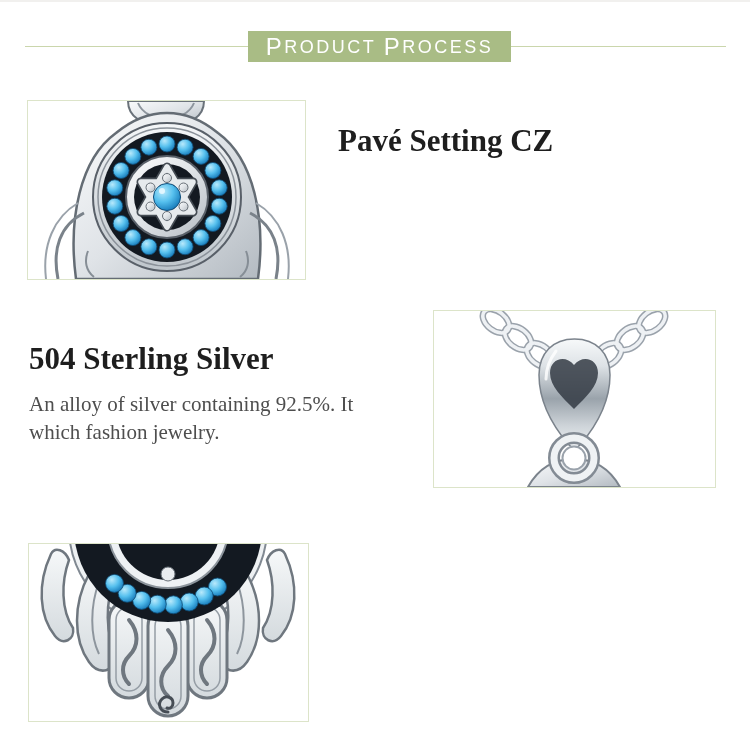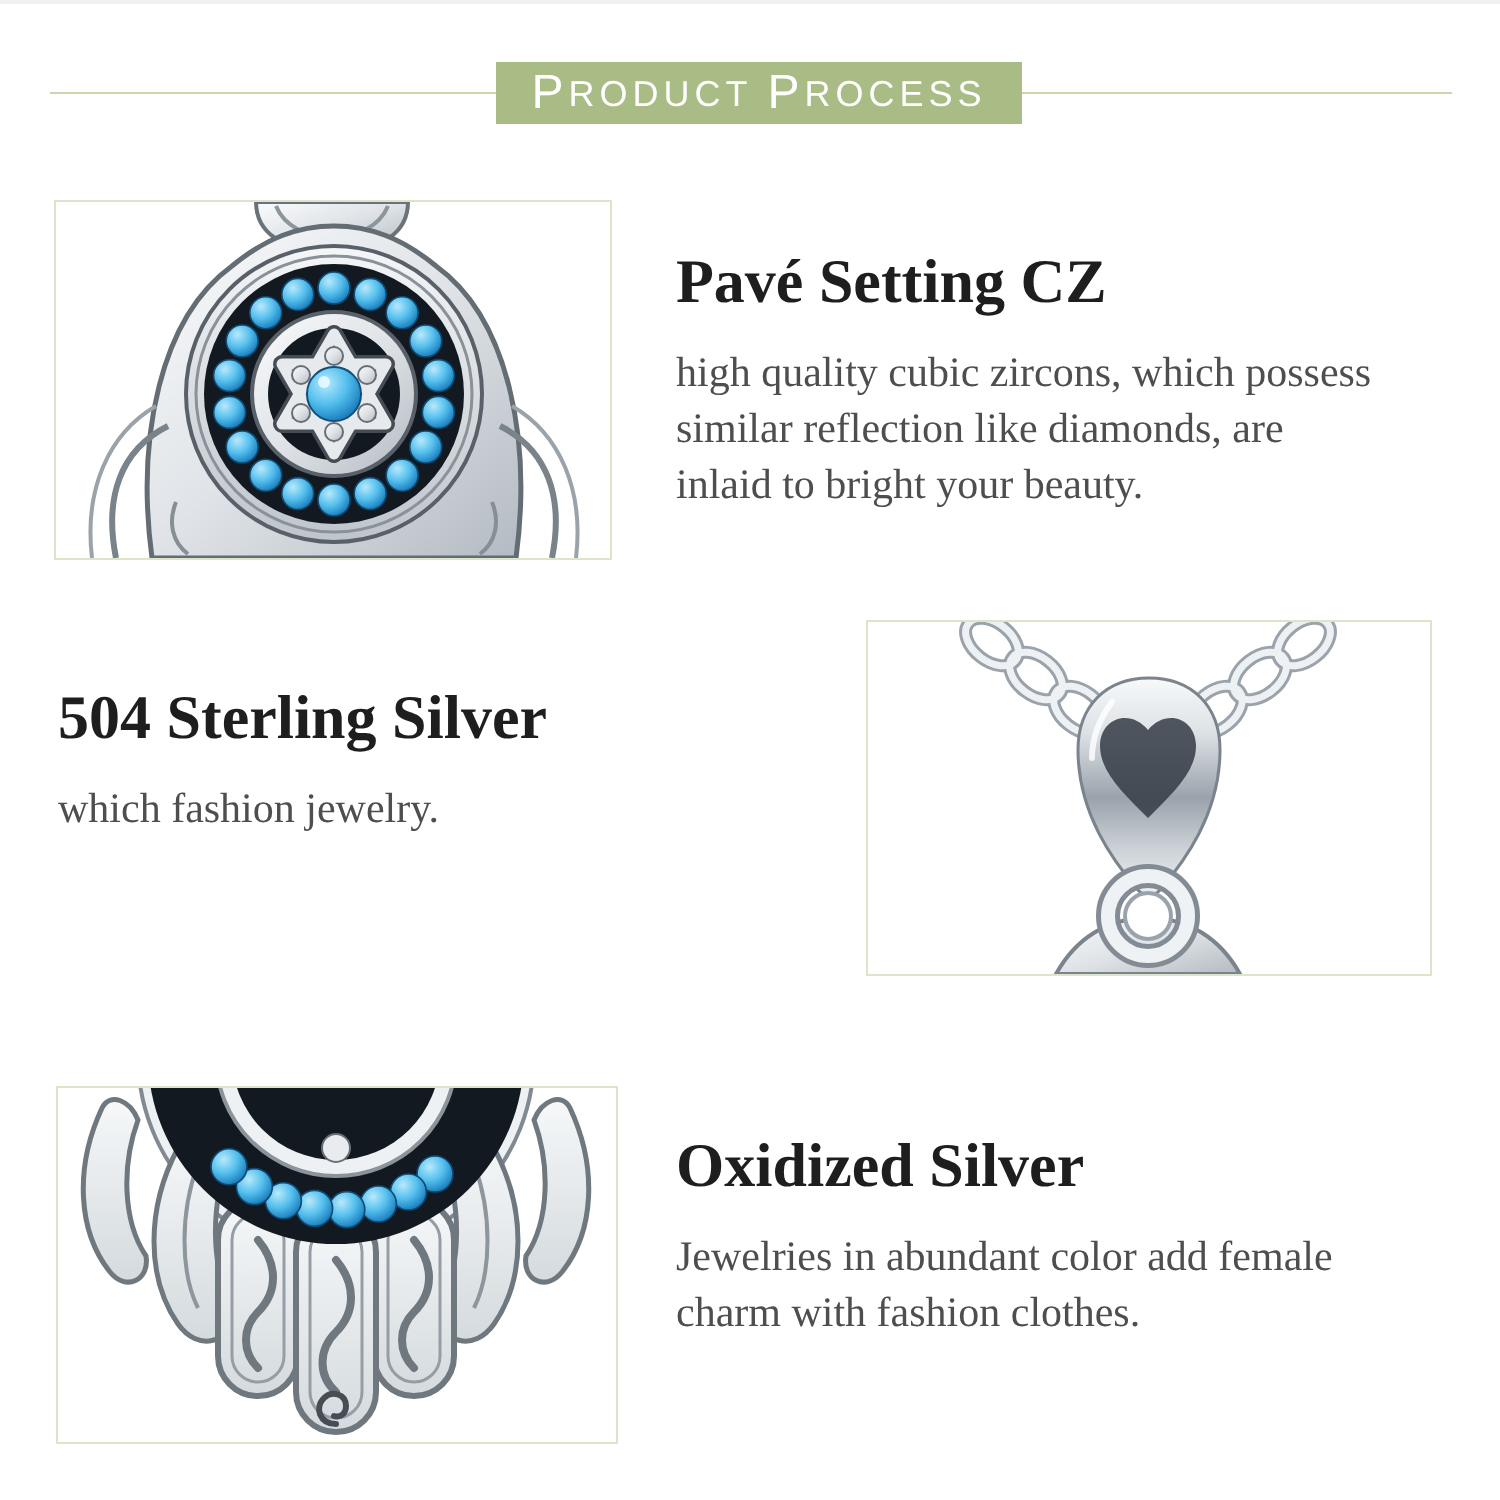--- a/index.html
+++ b/index.html
@@ -132,30 +132,26 @@
           <circle cx="155.5" cy="105.5" r="4.5"></circle>
       </g>
 
       <circle cx="139" cy="96" r="13.5" fill="url(#s1gem)" stroke="#11507e" stroke-width="1"></circle>
       <circle cx="134" cy="90" r="3" fill="#e8f8ff" opacity="0.9"></circle>
     </svg>
   </div>
 
   <div class="text-block" id="text-1">
     <h2 class="section-title">Pavé Setting CZ</h2>
-    <div class="section-body">
-      <div class="line">high quality cubic zircons, which possess</div>
-      <div class="line">similar reflection like diamonds, are</div>
-      <div class="line">inlaid to bright your beauty.</div>
-    </div>
   </div>
 
   <div class="text-block" id="text-2">
     <h2 class="section-title">504 Sterling Silver</h2>
     <div class="section-body">
+      <div class="line">An alloy of silver containing 92.5%. It</div>
       <div class="line">which fashion jewelry.</div>
     </div>
   </div>
 
   <div class="img-frame" id="frame-2">
     <svg width="281" height="176" viewBox="0 0 281 176">
       <defs>
         <linearGradient id="s2silver" x1="0" y1="0" x2="1" y2="1">
           <stop offset="0" stop-color="#fafbfc"></stop>
             <stop offset="0.5" stop-color="#dfe3e7"></stop>
@@ -258,21 +254,14 @@
         <circle cx="98.2" cy="49.3" r="9" fill="url(#s3gem)"></circle>
         <circle cx="85.5" cy="39.4" r="9" fill="url(#s3gem)"></circle>
       </g>
 
       <circle cx="139" cy="-16" r="60" fill="#eef1f4" stroke="#8b939b" stroke-width="2"></circle>
       <circle cx="139" cy="-16" r="52" fill="#131921"></circle>
       <circle cx="139" cy="30" r="7" fill="#e9ecef" stroke="#666e76" stroke-width="1"></circle>
     </svg>
   </div>
 
-  <div class="text-block" id="text-3">
-    <h2 class="section-title">Oxidized Silver</h2>
-    <div class="section-body">
-      <div class="line">Jewelries in abundant color add female</div>
-      <div class="line">charm with fashion clothes.</div>
-    </div>
-  </div>
 
 </div>
 
 </body></html>

